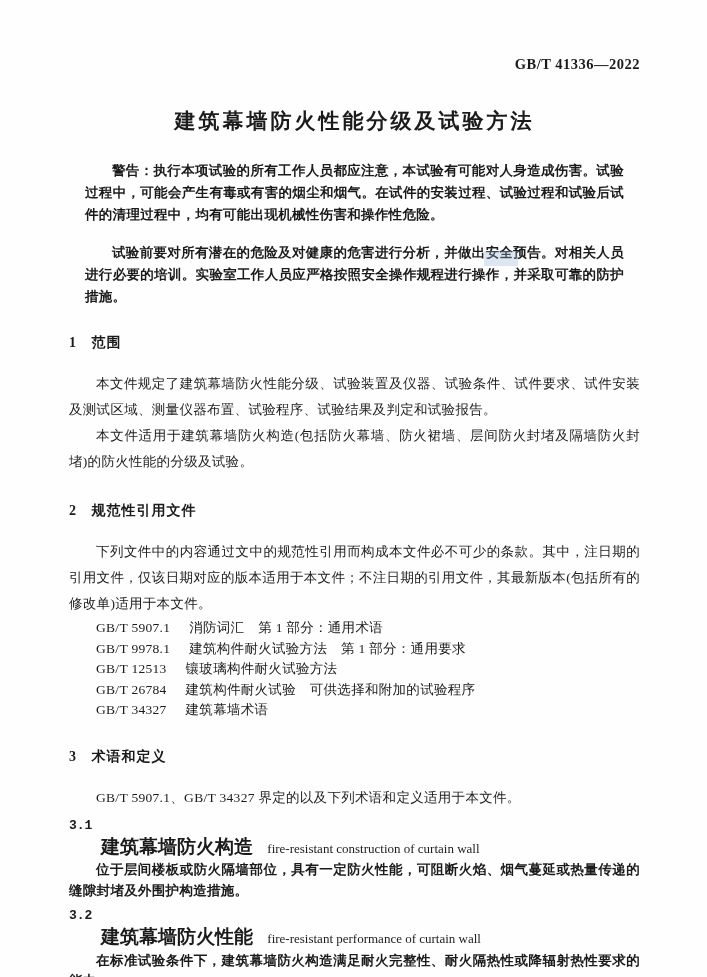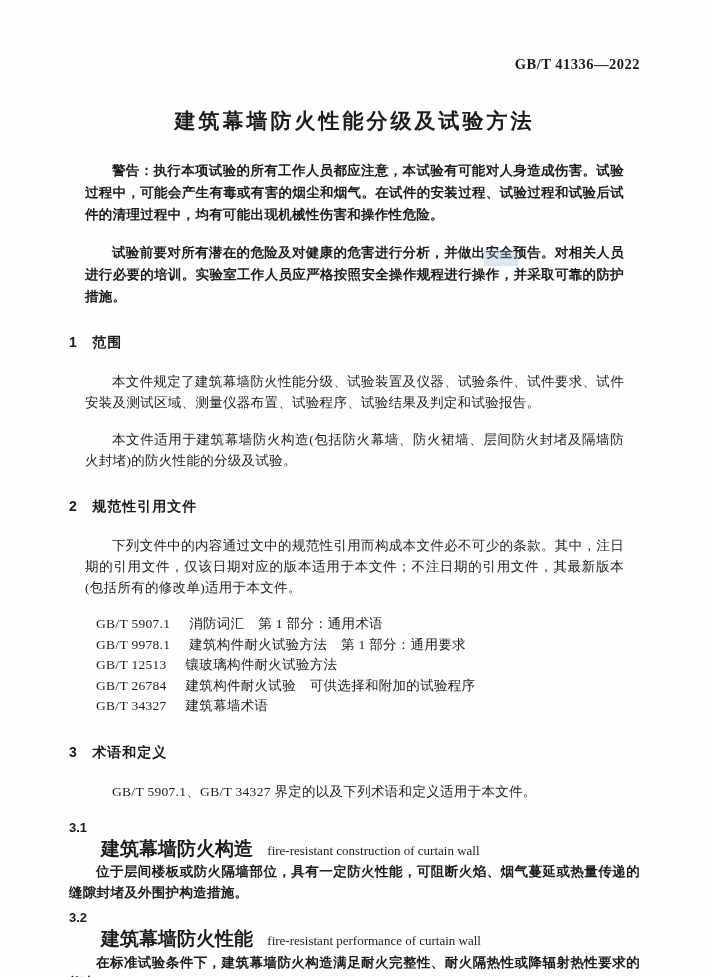--- a/index.html
+++ b/index.html
@@ -37,46 +37,46 @@
     font-family:"DejaVu Sans", sans-serif;
     font-weight:bold;
     font-size:13.5px;
     line-height:22px;
     text-align:justify;
     text-indent:2em;
     margin:16px;
     letter-spacing:0.3px;
   }
   h2.sec-heading {
-    font-family:Liberation Sans, sans-serif;
+    font-family:Liberation Serif, serif;
     font-weight:bold;
     font-size:14px;
     margin:27px 0 19px 0;
     letter-spacing:1px;
   }
   h2.sec-heading .sec-num { margin-right:1.1em; letter-spacing:0; }
   .para {
     font-size:13.5px;
-    line-height:21px;
+    line-height:26px;
     text-align:justify;
     text-indent:2em;
-    margin:16px;
+    margin:0;
     letter-spacing:0.3px;
   }
   .refs { margin:1px 0 0 0; padding:0; list-style:none; }
   .refs li {
     padding-left:2em;
     font-size:13.5px;
     line-height:20.5px;
     letter-spacing:0.3px;
   }
   .ref-code { margin-right:1.4em; }
   .terms { margin-top:2px; }
   .term-num {
-    font-family:Liberation Sans, sans-serif;
+    font-family:Liberation Mono, monospace;
     font-weight:bold;
     font-size:13px;
     line-height:19px;
     margin-top:5px;
   }
   .term-name {
     padding-left:2em;
     line-height:20.5px;
     margin:1px 0 0 0;
   }

